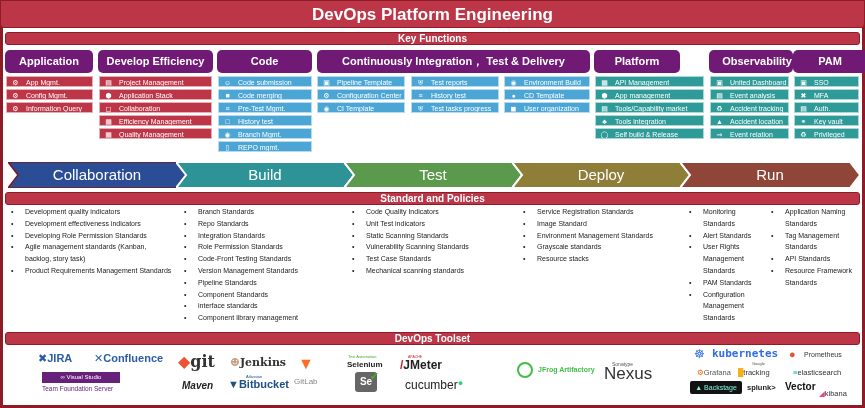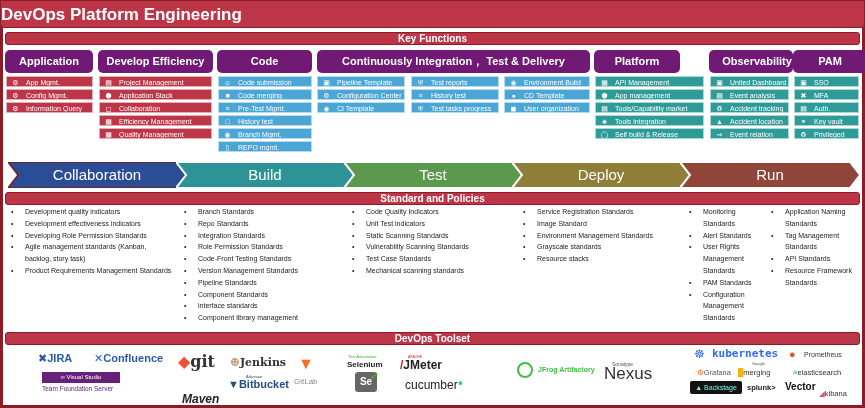--- a/index.html
+++ b/index.html
@@ -4,21 +4,21 @@
 <style>
   * { box-sizing: border-box; margin: 0; padding: 0; }
   html, body { width: 865px; height: 408px; overflow: hidden; background: #ffffff; }
   body { font-family: "Liberation Sans", "DejaVu Sans", sans-serif; position: relative; }
 
   .frame { position: absolute; left: 0; top: 0; width: 865px; height: 408px;
     border-left: 3px solid #8e1c26; border-right: 3px solid #8e1c26; border-bottom: 3px solid #8e1c26; }
 
   .title-bar { position: absolute; left: 0; top: 0; width: 865px; height: 28px;
     background: #bd3647; border: 1px solid #8e1c26; border-radius: 0 0 4px 4px;
-    color: #fff; font-weight: bold; font-size: 17px; line-height: 27px; }
+    color: #fff; font-weight: bold; font-size: 17px; text-align: center; line-height: 27px; }
 
   .section-bar { position: absolute; left: 5px; width: 855px; height: 13px;
     background: #bd3647; border: 1px solid #8e1c26; border-radius: 3px;
     color: #fff; font-weight: bold; font-size: 10px; text-align: center; line-height: 11px; }
 
   .cat { position: absolute; top: 50px; height: 23px; background: #701a75; border-radius: 5px;
     color: #fff; font-weight: bold; font-size: 11px; text-align: center; line-height: 23px; }
 
   .item { position: absolute; height: 11px; font-size: 7px; color: #fff; line-height: 11px;
     padding-left: 4px; white-space: nowrap; overflow: hidden; border: 1px solid rgba(255,255,255,0.6); }
@@ -188,21 +188,21 @@
 
 <div class="section-bar" style="top:332px;">DevOps Toolset</div>
 
 <div class="tool" style="left:38px;top:352px;font-size:11px;font-weight:bold;color:#2b5ca8;"><span>✖</span><span>JIRA</span></div>
 <div class="tool" style="left:94px;top:352px;font-size:11px;font-weight:bold;color:#2b5ca8;"><span>✕</span><span>Confluence</span></div>
 <div class="tool" style="left:42px;top:372px;width:78px;height:11px;background:#68217a;color:#fff;font-size:6px;line-height:11px;text-align:center;"><span>∞ </span><span>Visual Studio</span></div>
 <div class="tool" style="left:42px;top:385px;font-size:6.5px;color:#68217a;">Team Foundation Server</div>
 
 <div class="tool" style="left:178px;top:352px;font-size:16px;font-weight:bold;color:#333;font-family:'DejaVu Serif',serif;"><span style="color:#f05033;">◆</span><span>git</span></div>
 <div class="tool" style="left:230px;top:356px;font-size:11px;font-weight:bold;color:#333;font-family:'DejaVu Serif',serif;"><span style="color:#c8a080;">☻</span><span>Jenkins</span></div>
-<div class="tool" style="left:182px;top:380px;font-size:12px;font-weight:bold;font-style:italic;color:#222;margin-top:12px;">Maven</div>
+<div class="tool" style="left:182px;top:380px;font-size:10px;font-weight:bold;font-style:italic;color:#222;">Maven</div>
 <div class="tool" style="left:246px;top:374px;font-size:4px;color:#205081;">Atlassian</div>
 <div class="tool" style="left:228px;top:378px;font-size:11px;font-weight:bold;color:#205081;"><span>▼</span><span>Bitbucket</span></div>
 <div class="tool" style="left:298px;top:355px;font-size:16px;color:#fc6d26;">▼</div>
 <div class="tool" style="left:294px;top:377px;font-size:8px;color:#888;">GitLab</div>
 
 <div class="tool" style="left:348px;top:354px;font-size:4px;color:#43b02a;">Test Automation</div>
 <div class="tool" style="left:347px;top:360px;font-size:8px;font-weight:bold;color:#222;">Selenium</div>
 <div class="tool" style="left:355px;top:372px;width:22px;height:20px;background:#666;border-radius:3px;color:#fff;font-size:10px;font-weight:bold;text-align:center;line-height:20px;"><span>Se</span><span style="position:absolute;right:-2px;top:-6px;color:#43b02a;font-size:11px;">✔</span></div>
 <div class="tool" style="left:408px;top:355px;font-size:3.5px;color:#d22128;">APACHE</div>
 <div class="tool" style="left:400px;top:358px;font-size:12px;font-weight:bold;color:#222;"><span style="color:#d22128;">/</span><span>JMeter</span></div>
@@ -213,19 +213,19 @@
 <div class="tool" style="left:612px;top:361px;font-size:5px;color:#555;">Sonatype</div>
 <div class="tool" style="left:604px;top:364px;font-size:17px;color:#333;">Nexus</div>
 
 <div class="tool" style="left:694px;top:347px;font-size:12px;color:#326ce5;">☸</div>
 <div class="tool" style="left:712px;top:347px;font-size:11px;font-weight:bold;color:#326ce5;font-family:'DejaVu Sans Mono',monospace;">kubernetes</div>
 <div class="tool" style="left:752px;top:361px;font-size:4px;color:#555;">Google</div>
 <div class="tool" style="left:789px;top:348px;font-size:11px;color:#e6522c;">●</div>
 <div class="tool" style="left:804px;top:351px;font-size:7px;color:#333;">Prometheus</div>
 
 <div class="tool" style="left:697px;top:368px;font-size:7.5px;color:#f46800;"><span>⚙</span><span style="color:#555;">Grafana</span></div>
-<div class="tool" style="left:738px;top:368px;font-size:7.5px;color:#333;"><span style="color:#f9b110;">█</span><span>merging</span></div>
+<div class="tool" style="left:738px;top:368px;font-size:7.5px;color:#333;"><span style="color:#f9b110;">█</span><span>tracking</span></div>
 <div class="tool" style="left:793px;top:368px;font-size:7.5px;color:#333;"><span style="color:#00bfb3;">≡</span><span>elasticsearch</span></div>
 
 <div class="tool" style="left:690px;top:381px;width:52px;height:13px;background:#121212;border-radius:2px;color:#7df3e1;font-size:7px;line-height:13px;text-align:center;"><span>▲ </span><span>Backstage</span></div>
 <div class="tool" style="left:747px;top:383px;font-size:7.5px;font-weight:bold;color:#222;">splunk&gt;</div>
 <div class="tool" style="left:785px;top:381px;font-size:10px;font-weight:bold;color:#111;">Vector</div>
 <div class="tool" style="left:819px;top:382px;font-size:7.5px;color:#333;margin-top:7px;"><span style="color:#e8478b;">◢</span><span>kibana</span></div>
 
 </body></html>

